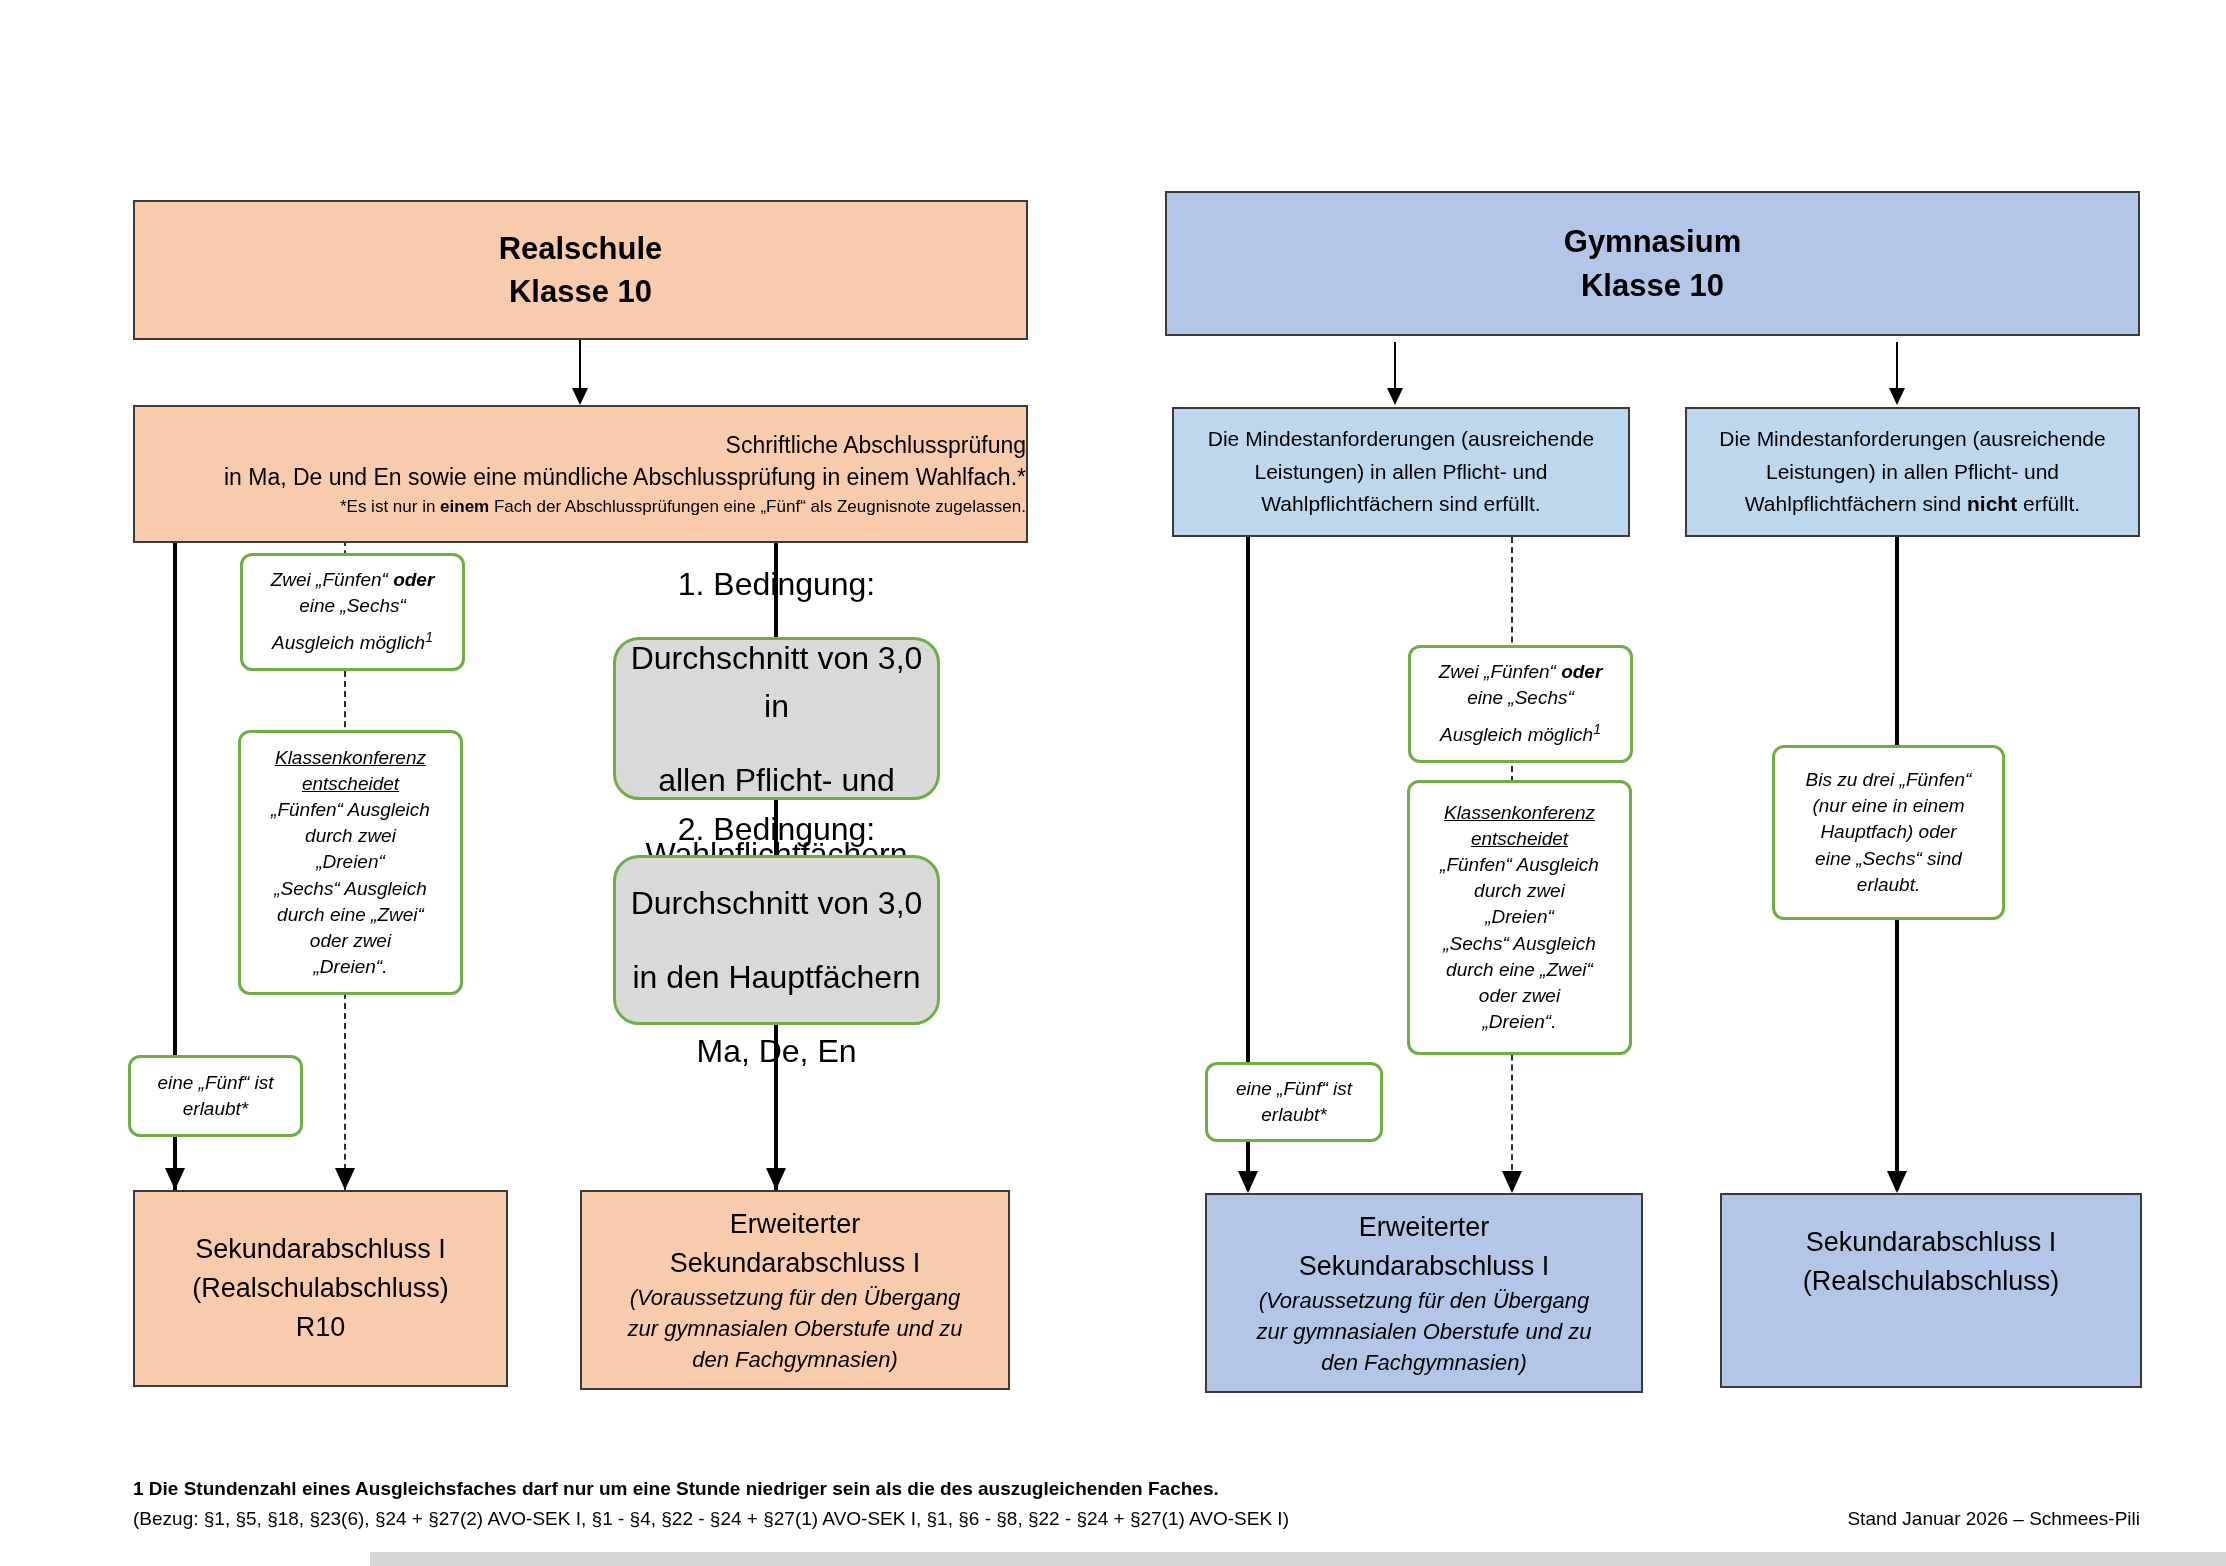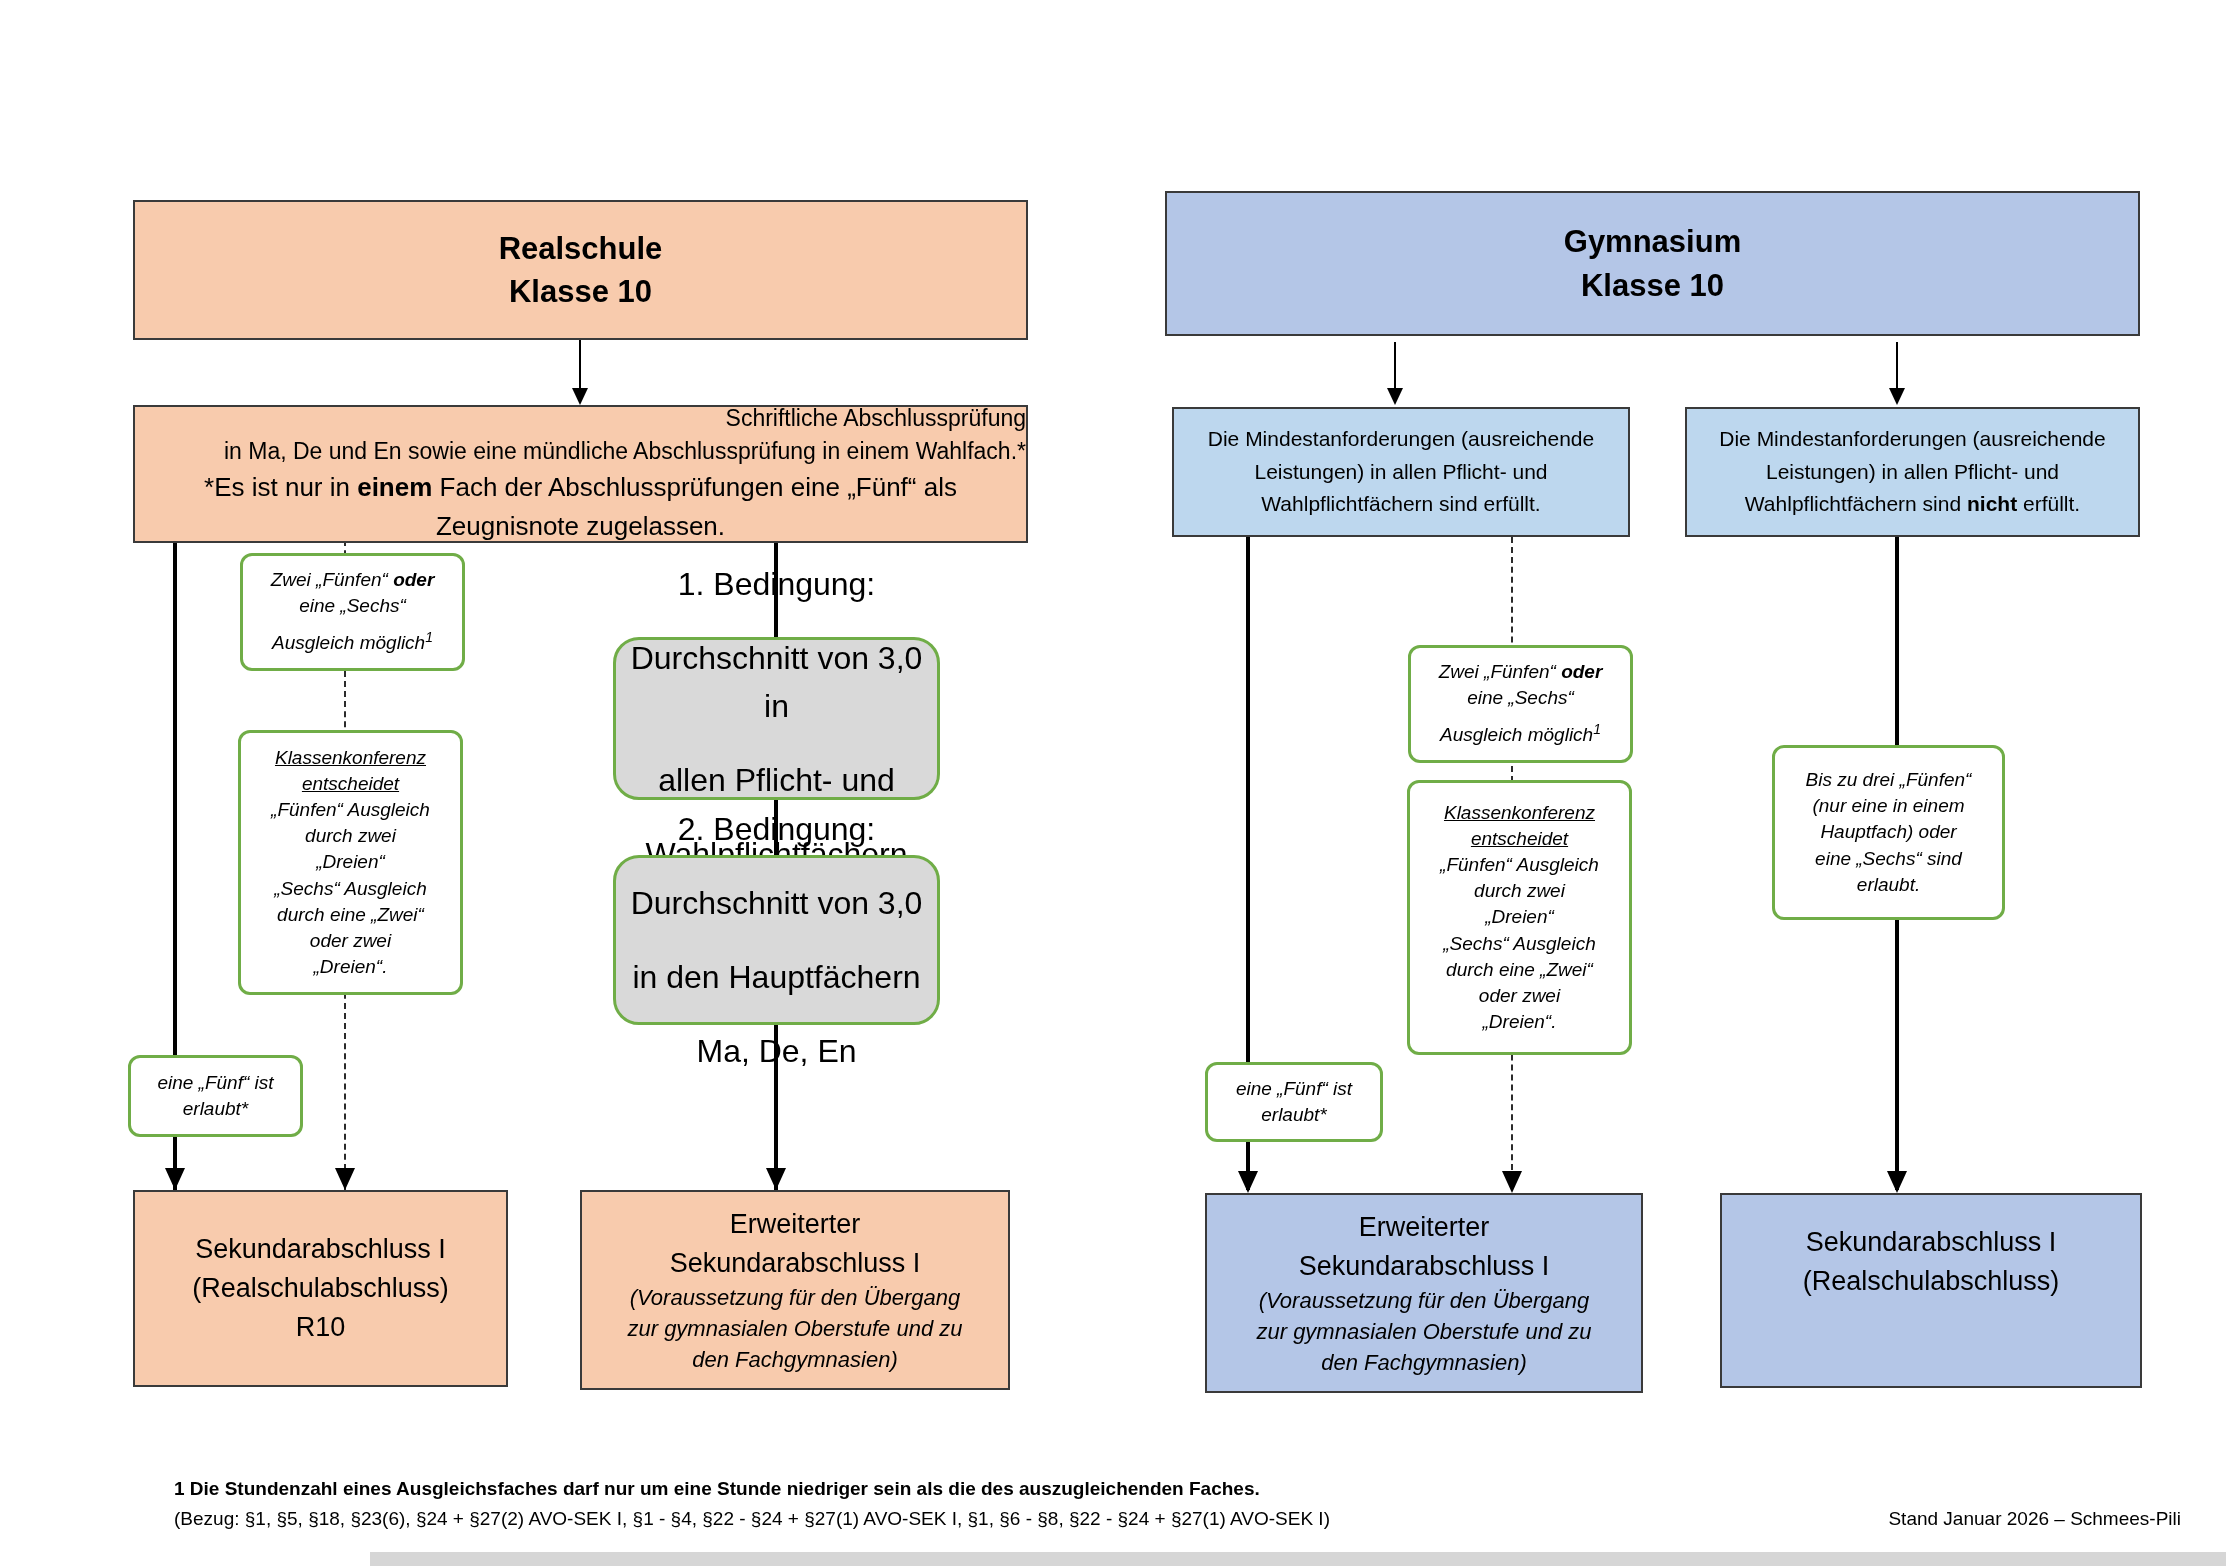--- a/index.html
+++ b/index.html
@@ -1,34 +1,34 @@
 <!DOCTYPE html>
 <html lang="de"><head>
 <meta charset="utf-8">
 <style>
   html,body{margin:0;padding:0;background:#ffffff;}
   body{font-family:"Liberation Sans", sans-serif; color:#000;}
   .canvas{position:relative;width:2226px;height:1566px;background:#fff;overflow:hidden;}
 
-  .abs{position:absolute;box-sizing:border-box;margin-left:41px;}
+  .abs{position:absolute;box-sizing:border-box;}
   .box{position:absolute;box-sizing:border-box;display:flex;flex-direction:column;
        align-items:center;justify-content:center;text-align:center;z-index:2;}
   .rect{border:2px solid #3a3a3a;}
   .peach{background:#f8cbad;}
   .bluehdr{background:#b4c6e7;}
   .bluelight{background:#bdd7ee;}
   .roundgreen{background:#ffffff;border:3px solid #70ad47;border-radius:12px;}
   .graybox{background:#d9d9d9;border:3px solid #70ad47;border-radius:26px;}
 
   .banner{position:absolute;background:#c6e0b4;display:flex;align-items:center;justify-content:center;}
   .banner-title{font-weight:bold;font-size:28px;}
 
   .hdr{font-weight:bold;font-size:31px;line-height:1.4;}
   .exam-l{font-size:23px;line-height:1.42;}
-  .exam-note{font-size:26px;line-height:1.5;}
+  .exam-note{font-size:17px;line-height:1.5;}
   .greentxt{font-style:italic;font-size:19px;line-height:1.38;}
   .graytxt{font-size:32px;line-height:1.5;gap:26px;}
   .bluetxt{font-size:21px;line-height:1.55;}
   .result-main{font-size:27px;line-height:1.45;}
   .result-note{font-size:22px;line-height:1.4;font-style:italic;}
   .foot-bold{font-weight:bold;font-size:19px;}
   .foot-reg{font-size:19px;}
 
   .ln{display:block;}
   .u{text-decoration:underline;}

